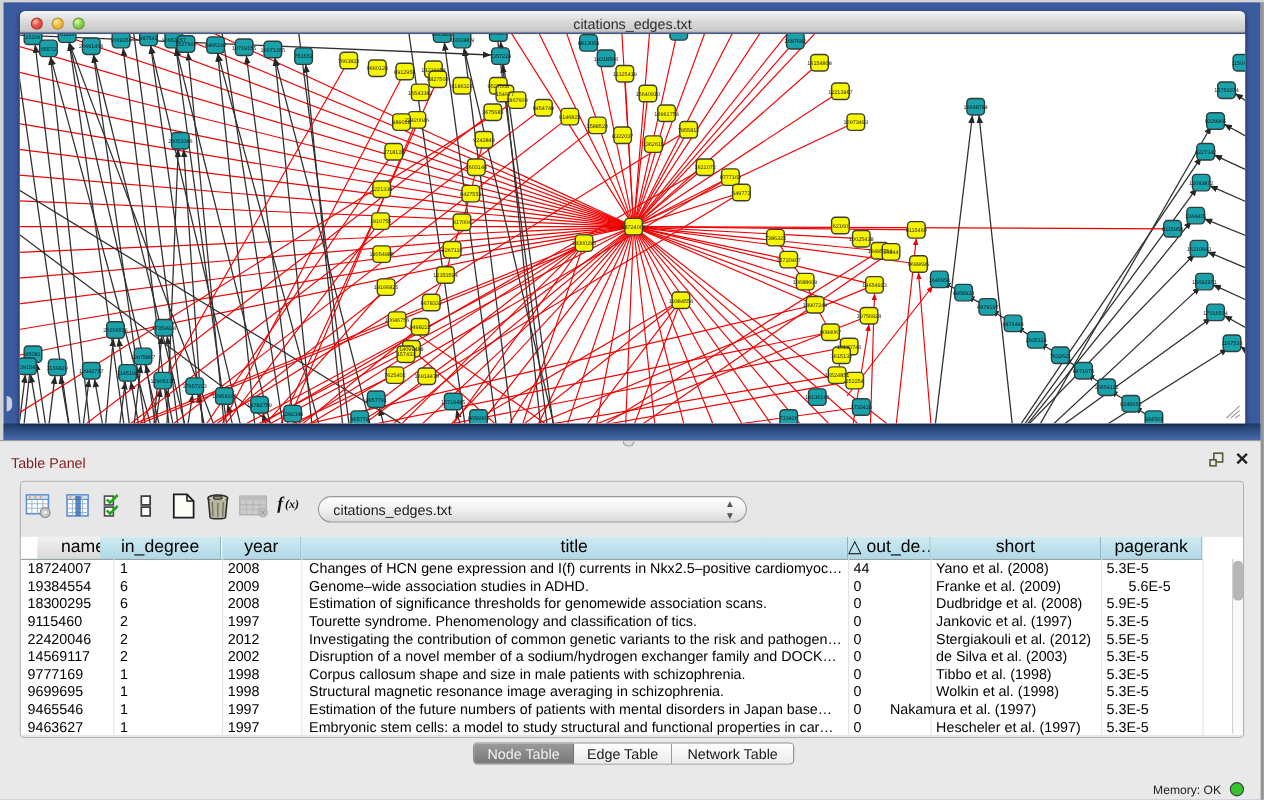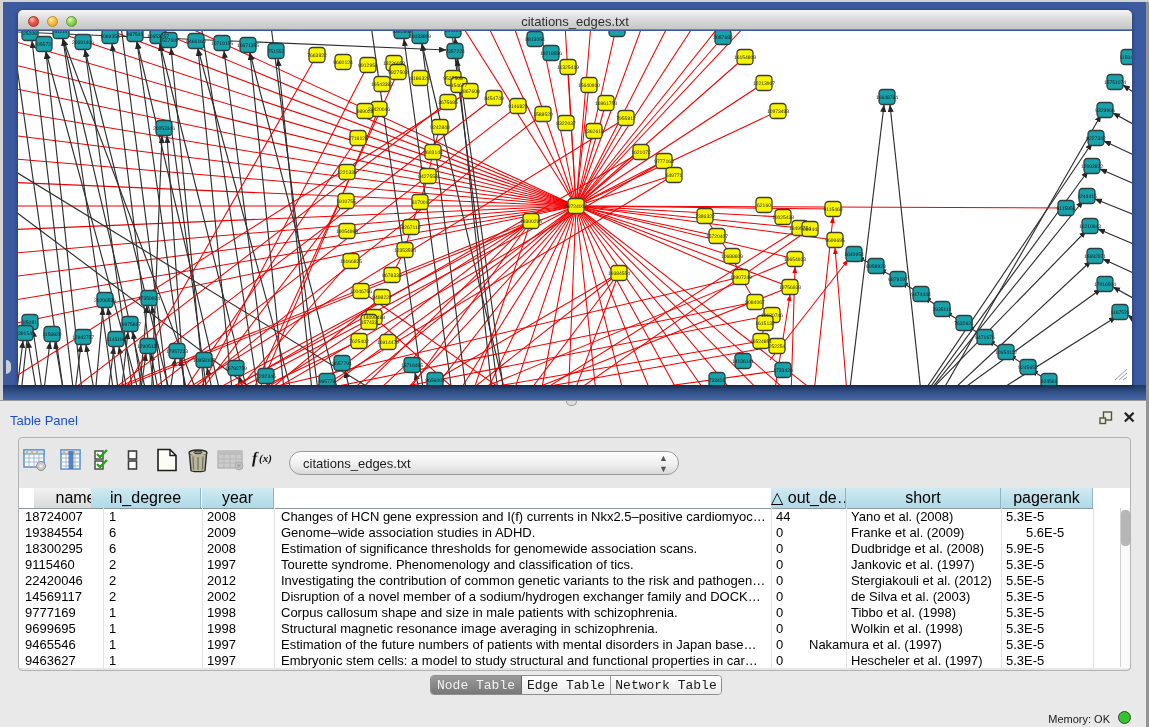--- a/index.html
+++ b/index.html
@@ -22,21 +22,21 @@
 .tl.y { left:29px; background:radial-gradient(circle at 35% 30%, #ffeeb5, #f8c043 42%, #df9c1b); border:0.5px solid #b98c2a;}
 .tl.g { left:48px; background:radial-gradient(circle at 35% 30%, #defab5, #92d95c 42%, #58a626); border:0.5px solid #63992a;}
 .canvas { position:absolute; left:0; top:21px; width:1114px; height:354px;
   background:#ffffff; overflow:hidden; }
 .grip { position:absolute; right:4px; bottom:4px; width:14px; height:13px; }
 .lefttab { position:absolute; left:3px; top:358px; width:5px; height:14px;
   background:#c9cfdd; border-radius:0 6px 6px 0; }
 
 .tablepanel { position:absolute; left:0; top:400px; width:1146px; height:327px;
   background:#e9e9e9; border-top:1px solid #9a9a9a; }
-.tp-title { position:absolute; left:10px; top:12px; font-size:13px; color:#1d4ed8; }
+.tp-title { position:absolute; left:10px; top:12px; font-size:13px; color:#7f1d1d; }
 .tp-icons { position:absolute; right:33px; top:10px; }
 .tp-x { position:absolute; right:10px; top:7px; font-size:16px; font-weight:700; color:#222; }
 .subpanel { position:absolute; left:18px; top:36px; width:1113px; height:234px;
   border:1px solid #b2b2b2; border-radius:4px; background:#e7e7e7; }
 .toolbar { position:absolute; left:0; top:0; width:100%; height:44px; }
 .dropdown { position:absolute; left:270px; top:13px; width:390px; height:24px;
   border:1px solid #999; border-radius:12px;
   background:linear-gradient(#ffffff,#ededed 60%,#d9d9d9); }
 .dropdown .dtext { position:absolute; left:13px; top:4px; font-size:13px; color:#1c1c1c; }
 .dropdown .darr { position:absolute; right:10px; top:1px; font-size:9px; color:#555; line-height:11px; }
@@ -50,21 +50,21 @@
 .tcell { position:absolute; top:1px; overflow:hidden; }
 .colline { position:absolute; top:20px; width:1px; height:160px; background:#e2e2e2; }
 .vsb { position:absolute; left:1101px; top:20px; width:10px; height:159px; background:#fafafa;
   border-left:1px solid #d0d0d0; }
 .vsb .thumb { position:absolute; left:0px; top:2px; width:9px; height:36px;
   background:#b6b6b6; border-radius:4px; }
 .tabs { position:absolute; left:430px; top:274px; height:20px; display:flex;
   border:1px solid #8e8e8e; border-radius:4px; overflow:hidden;
   font-size:13px; }
 .tabs .seg { height:20px; line-height:19px; text-align:center; color:#1a1a1a;
-  background:linear-gradient(#ffffff,#e9e9e9); border-right:1px solid #9a9a9a; white-space:nowrap;font-family:Liberation Mono, monospace; }
+  background:linear-gradient(#ffffff,#e9e9e9); border-right:1px solid #9a9a9a; white-space:nowrap; }
 .tabs .seg.sel { background:linear-gradient(#9a9a9a,#747474); color:#f2f2f2; border-right:1px solid #6a6a6a; }
 .tabs .seg:last-child { border-right:none; }
 .mem { position:absolute; right:36px; top:312px; font-size:11px; color:#1a1a1a; }
 .memdot { position:absolute; right:15px; top:310px; width:13px; height:13px; border-radius:50%;
   background:#35c42d; border:1px solid #3c3c3c; }
 </style></head>
 <body>
 <div class="bluearea">
   <div class="bluegrad"></div>
   <div class="window">
@@ -641,20 +641,21 @@
           </svg></div>
       <div class="dropdown">
         <div class="dtext">citations_edges.txt</div>
         <div class="darr">▲<br>▼</div>
       </div>
     </div>
     <div class="tablewrap">
 <div class="thcell gray" style="left:15px;width:84px">name</div>
 <div class="thcell" style="left:72px;width:110px">in_degree</div>
 <div class="thcell" style="left:183px;width:72px">year</div>
+<div class="thcell" style="left:255px;width:497px">title</div>
 <div class="thcell" style="left:752px;width:75px">△ out_de…</div>
 <div class="thcell" style="left:827px;width:155px">short</div>
 <div class="thcell" style="left:982px;width:92px">pagerank</div>
 <div class="theadline"></div>
 <div class="colline" style="left:84px"></div>
 <div class="colline" style="left:183px"></div>
 <div class="colline" style="left:255px"></div>
 <div class="colline" style="left:752px"></div>
 <div class="colline" style="left:827px"></div>
 <div class="colline" style="left:982px"></div>

